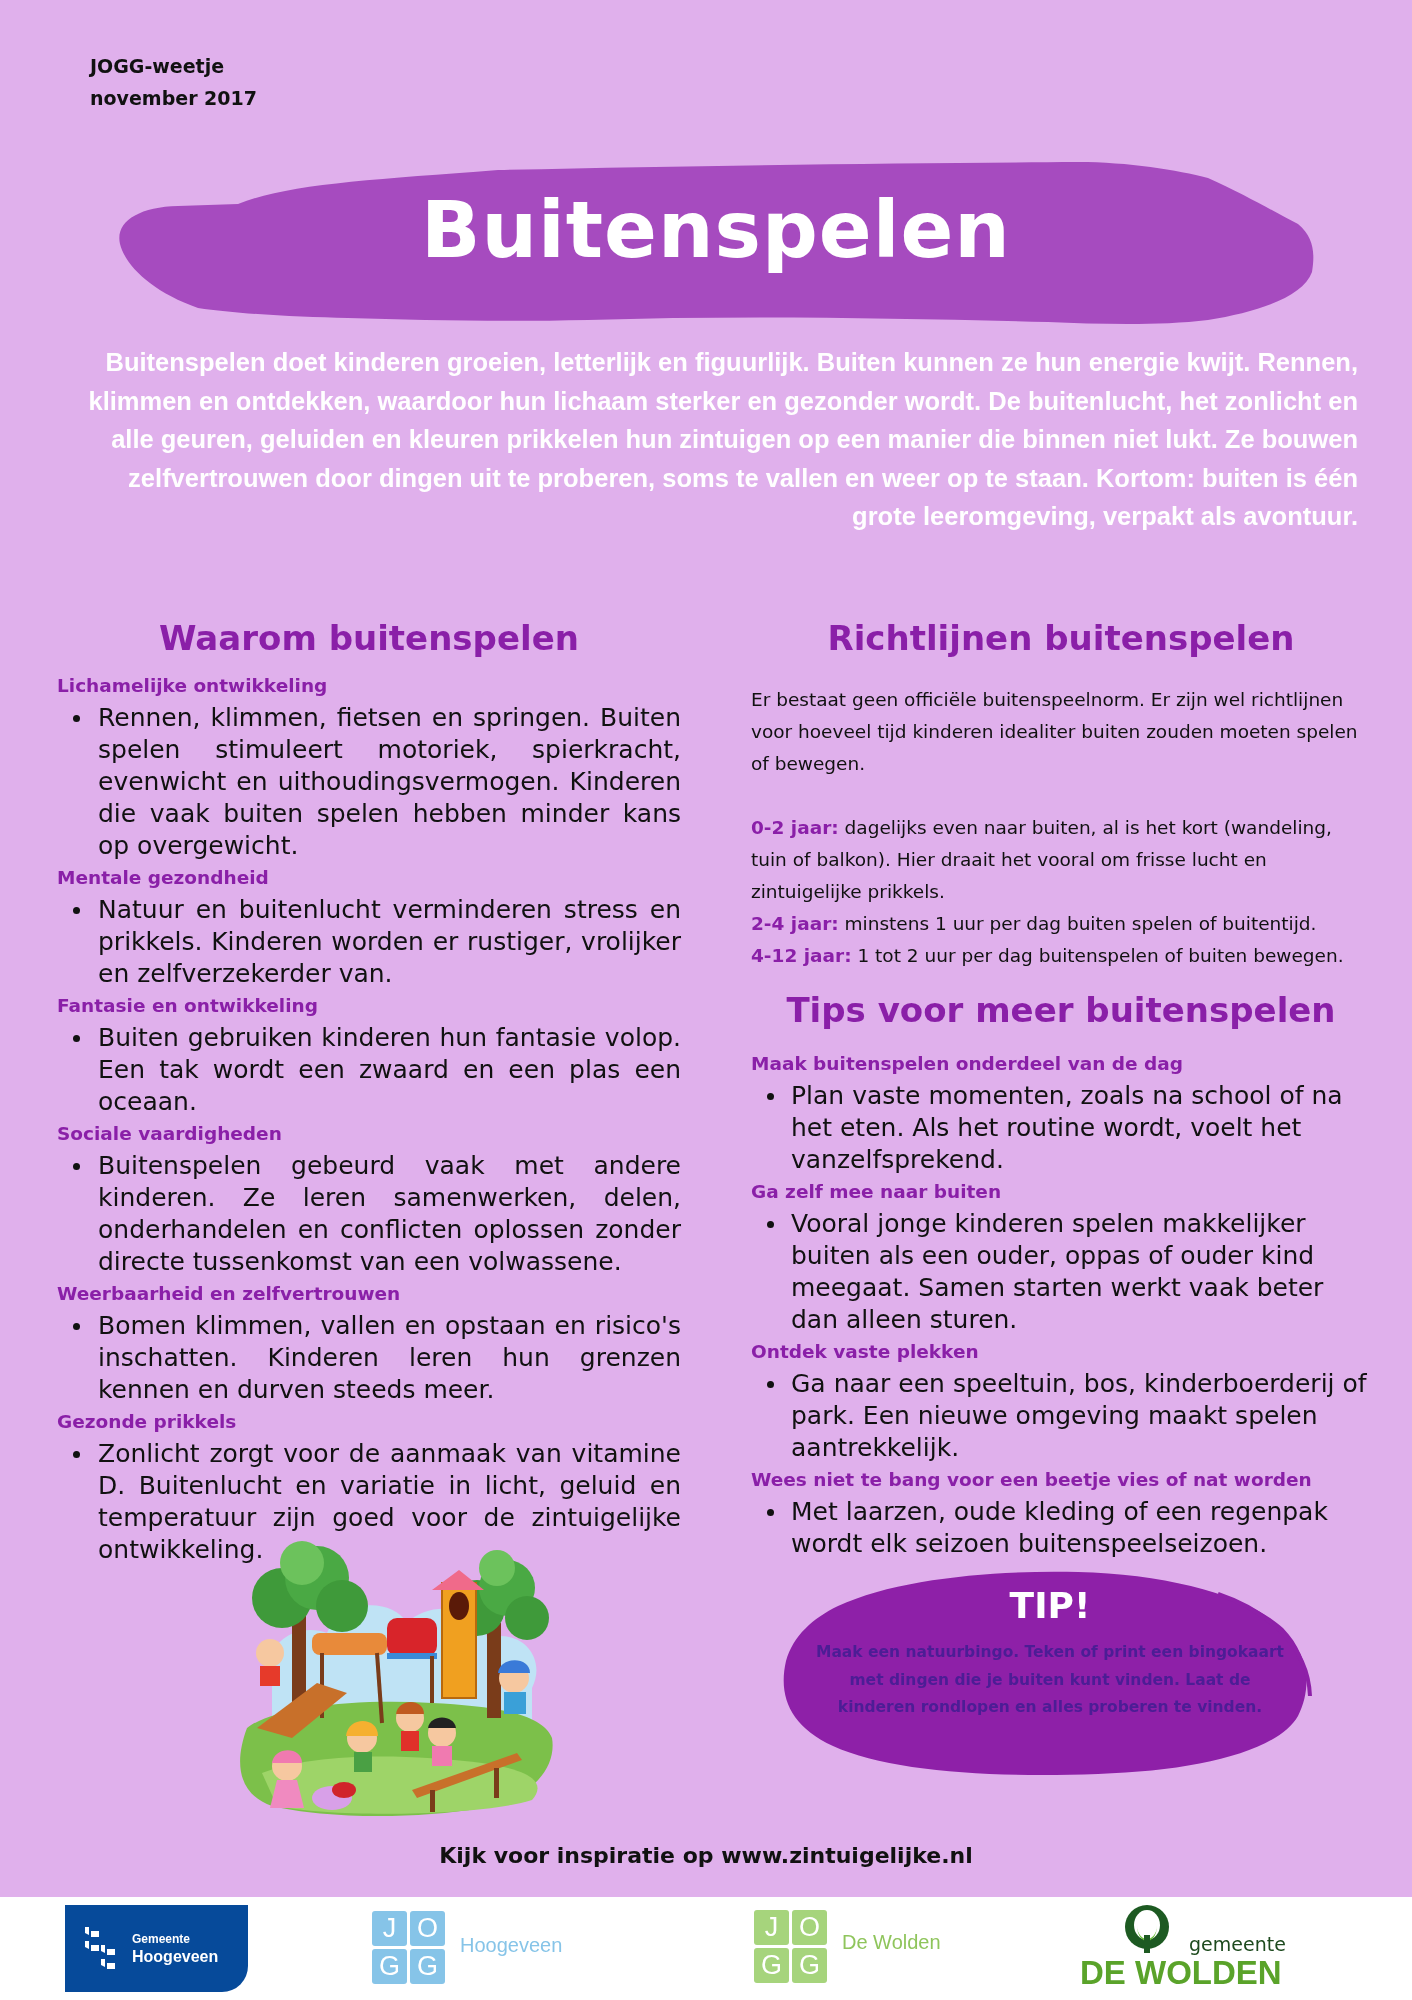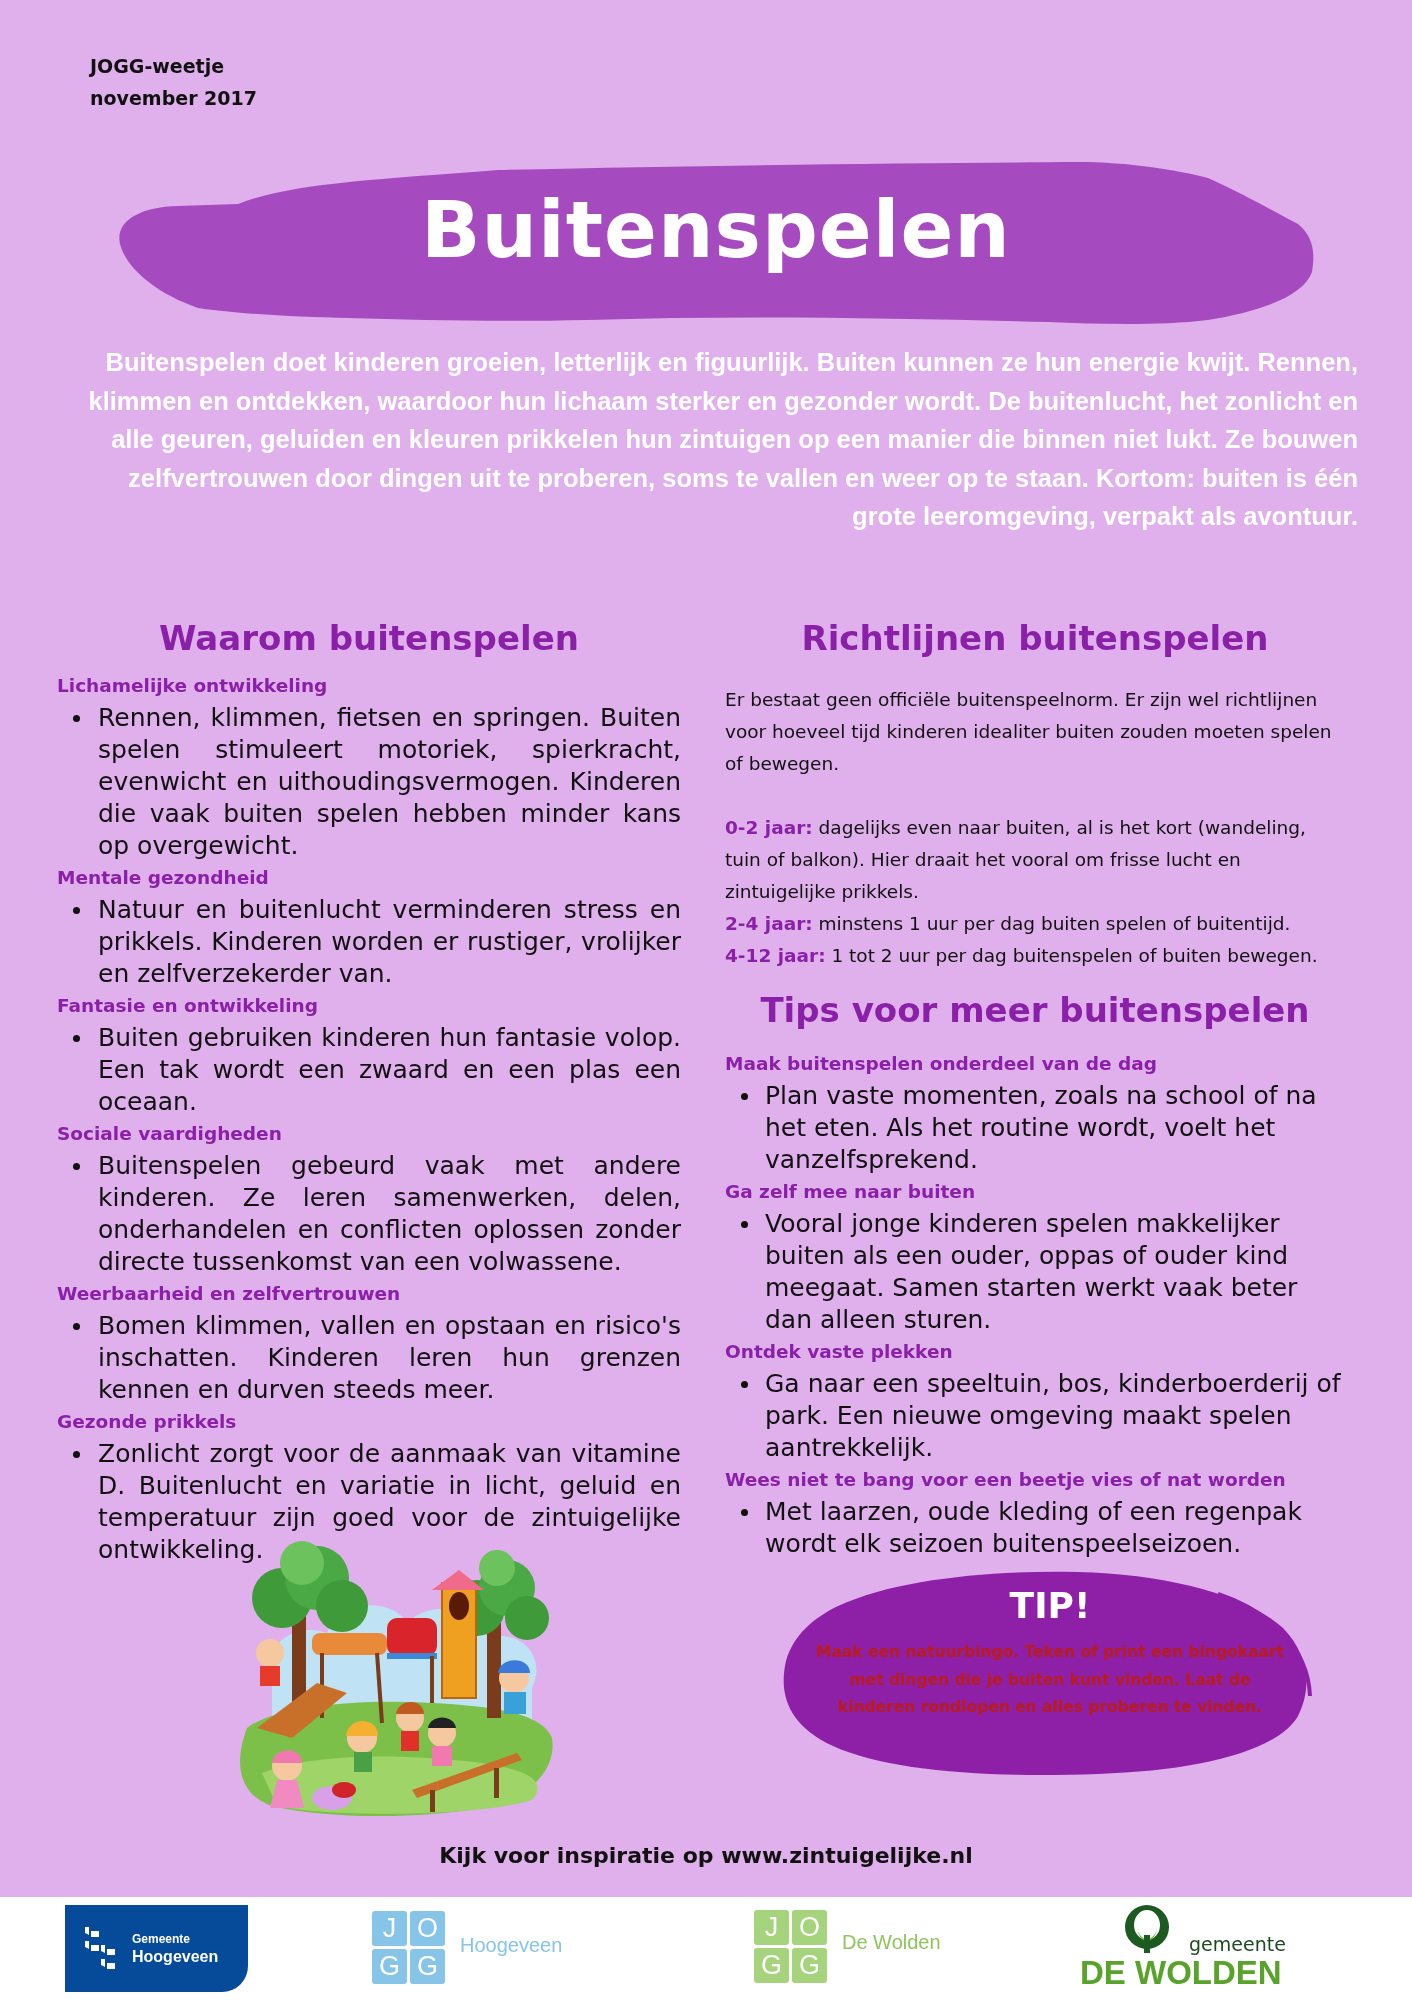--- a/index.html
+++ b/index.html
@@ -31,21 +31,21 @@
   
   .intro {
     left: 58px; top: 343px; width: 1300px;
     text-align: right;
     font-family: "Liberation Sans", sans-serif; font-weight: bold;
     font-size: 25.5px; line-height: 38.5px; color: #ffffff;
   }
 
   
   .col-left { left: 57px; top: 612px; width: 624px; }
-  .col-right { left: 725px; top: 612px; width: 620px; }
+  .col-right { left: 751px; top: 612px; width: 620px; }
 
   .sec-heading {
     text-align: center;
     font-family: "DejaVu Sans", sans-serif; font-weight: bold;
     font-size: 34px; line-height: 52px; color: #8a1fa8;
   }
   .sub {
     font-family: "DejaVu Sans", sans-serif; font-weight: bold;
     font-size: 18.5px; line-height: 32px; color: #8a1fa8;
   }
@@ -76,21 +76,21 @@
   
   .tip-blob { left: 778px; top: 1566px; width: 536px; height: 212px; }
   .tip-title {
     left: 900px; top: 1584px; width: 300px; text-align: center;
     font-family: "DejaVu Sans", sans-serif; font-weight: bold;
     font-size: 36px; line-height: 44px; color: #fff;
   }
   .tip-body {
     left: 815px; top: 1639px; width: 470px; text-align: center;
     font-family: "DejaVu Sans", sans-serif; font-weight: bold;
-    font-size: 15.5px; line-height: 27.5px; color: #b91c1c;
+    font-size: 15.5px; line-height: 27.5px; color: #4c1d95;
   }
 
   
   .inspire {
     left: 300px; top: 1836px; width: 812px; text-align: center;
     font-family: "DejaVu Sans", sans-serif; font-weight: bold;
     font-size: 22px; line-height: 40px; color: #111;
   }
   .inspire a { color: #111; text-decoration: none; }
   .logo-band { left: 0; top: 1897px; width: 1412px; height: 103px; background: #ffffff; }

